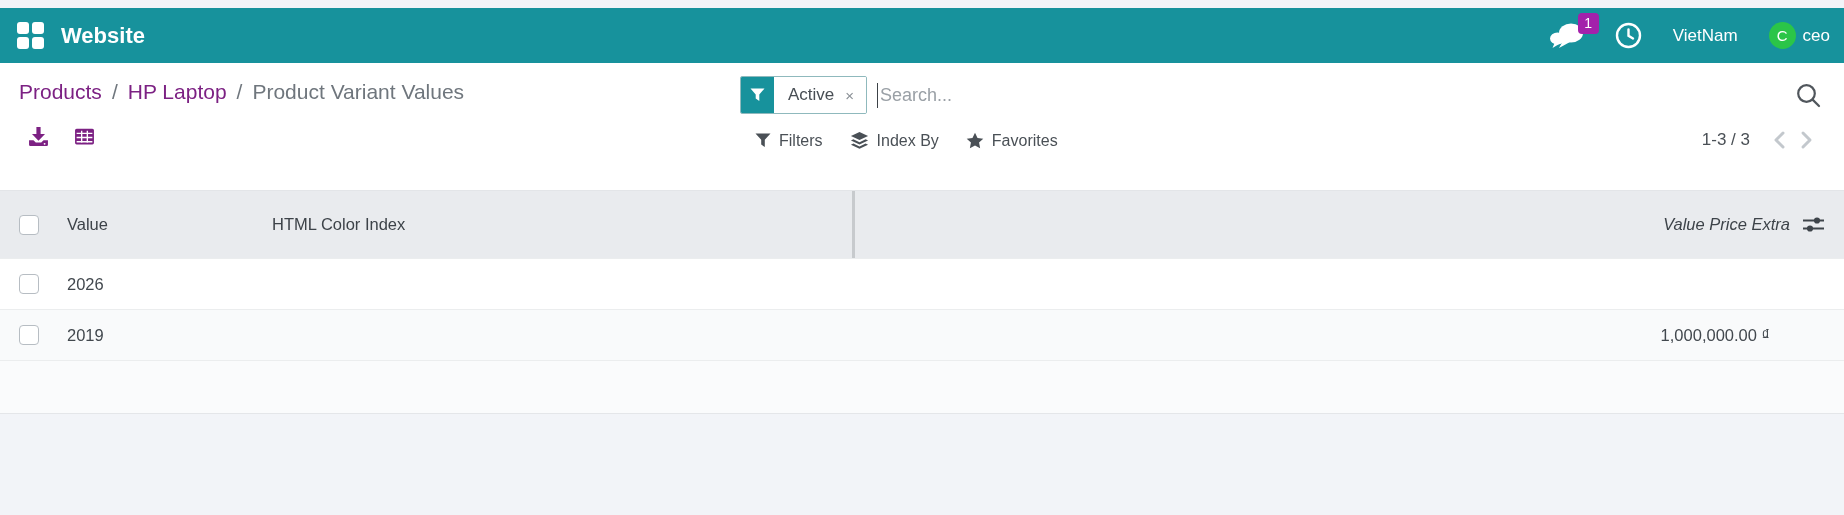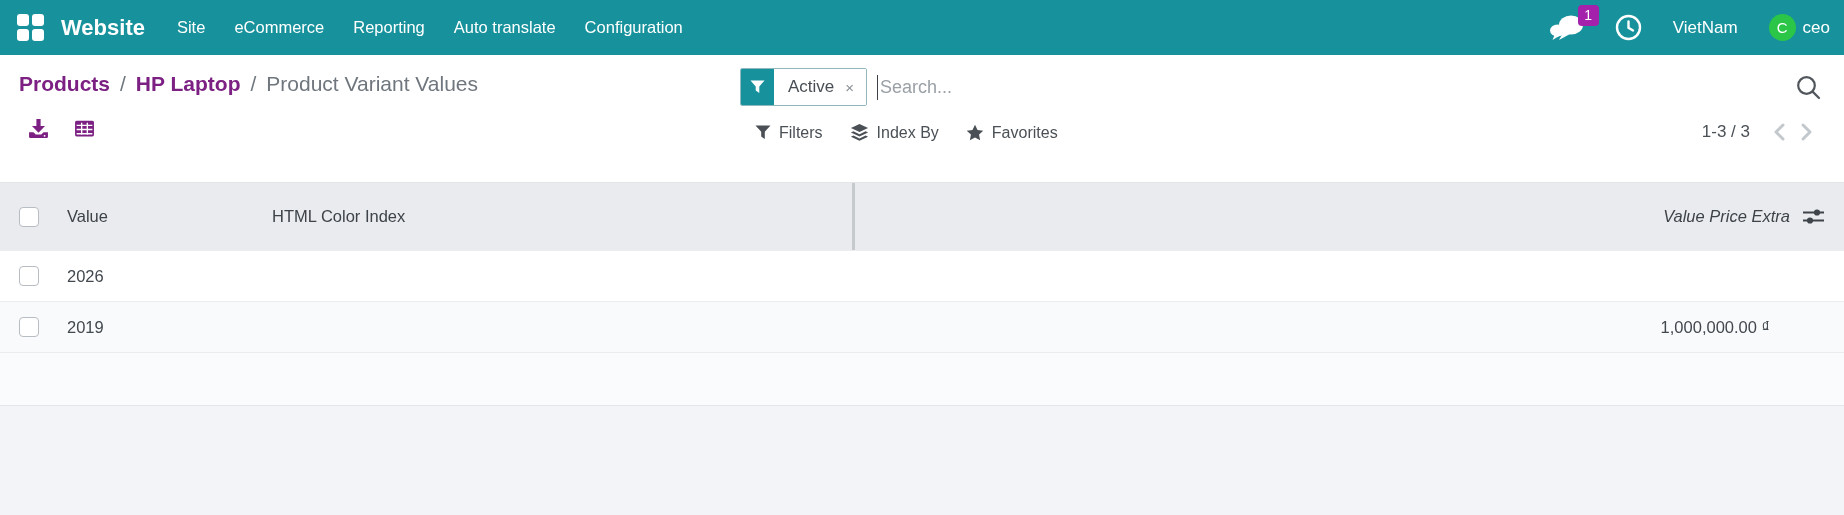--- a/index.html
+++ b/index.html
@@ -12,20 +12,21 @@
   }
 
   
   .nav {
     height: 55px;
     background: var(--nav-bg, #17929c);
     display: flex;
     align-items: center;
     padding: 0 14px 0 17px;
     color: #fff;
+    margin-top: 8px;
   }
   .apps-icon {
     width: 27px; height: 27px;
     display: grid;
     grid-template-columns: 12px 12px;
     grid-template-rows: 12px 12px;
     gap: 3px;
     cursor: pointer;
     flex: none;
   }
@@ -53,21 +54,21 @@
     display: flex; align-items: center; justify-content: center;
     font-size: 15px; color: #fff;
   }
 
   
   .control-panel { background: #fff; height: 127px; position: relative; }
   .breadcrumb {
     position: absolute; left: 19px; top: 17px;
     font-size: 21px; display: flex; gap: 10px; align-items: baseline; white-space: nowrap;
   }
-  .breadcrumb a { color: var(--accent-purple, #7c2183); text-decoration: none; cursor: pointer; font-weight: bold; }
+  .breadcrumb a { color: var(--accent-purple, #7c2183); text-decoration: none; cursor: pointer; }
   .breadcrumb .sep, .breadcrumb .current { color: #6f767d; }
 
   .searchbar {
     position: absolute; left: 740px; top: 12px; right: 14px; height: 40px;
     display: flex; align-items: center;
   }
   .facet {
     display: flex; height: 38px;
     border: 1px solid #8fb9bd; border-radius: 2px; overflow: hidden; flex: none;
   }
@@ -136,27 +137,20 @@
 <body>
 
 <div class="nav">
   <div class="apps-icon">
     <span></span>
       <span></span>
       <span></span>
       <span></span>
   </div>
   <div class="brand">Website</div>
-  <div class="menu">
-    <a class="menu-item">Site</a>
-    <a class="menu-item">eCommerce</a>
-    <a class="menu-item">Reporting</a>
-    <a class="menu-item">Auto translate</a>
-    <a class="menu-item">Configuration</a>
-  </div>
   <div class="nav-right">
     <div class="chat-wrap">
       <span style="display:flex;">
         <svg width="35" height="28" viewBox="0 0 35 28">
           <ellipse cx="22" cy="11" rx="12" ry="9.5" fill="#fff"></ellipse>
           <path d="M15 17 L10 26 L21 20 Z" fill="#fff"></path>
           <ellipse cx="8.5" cy="16.5" rx="7.5" ry="6" fill="#fff"></ellipse>
           <path d="M6 20 L3.5 26 L11 21.5 Z" fill="#fff"></path>
         </svg>
       </span>

